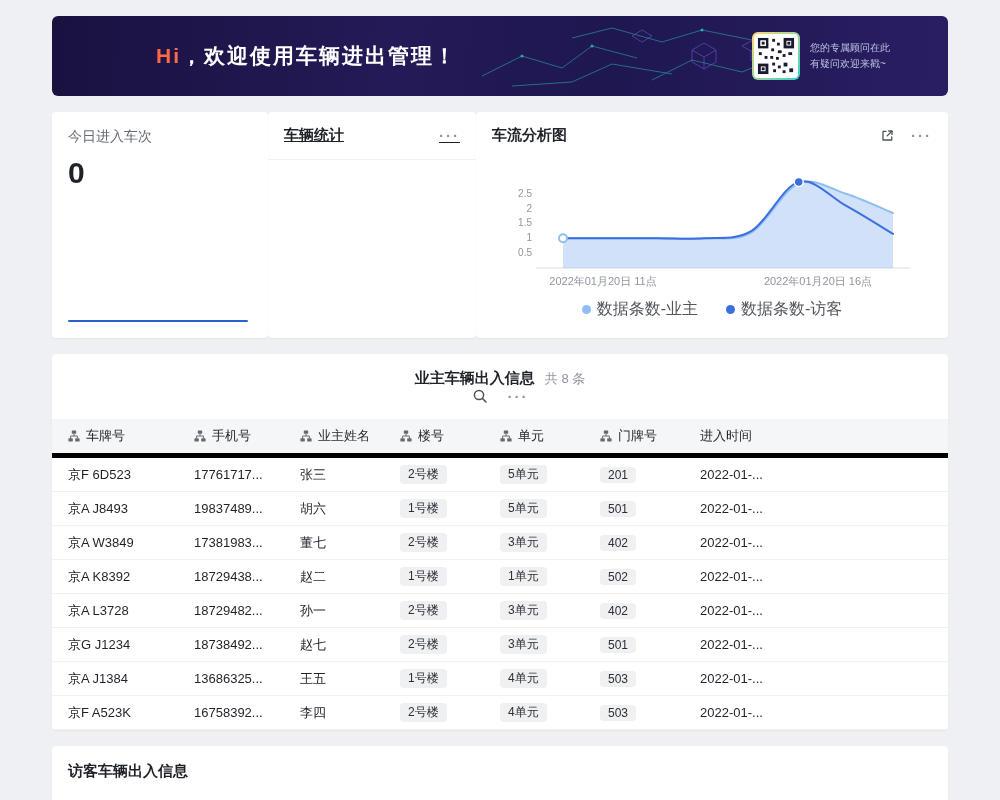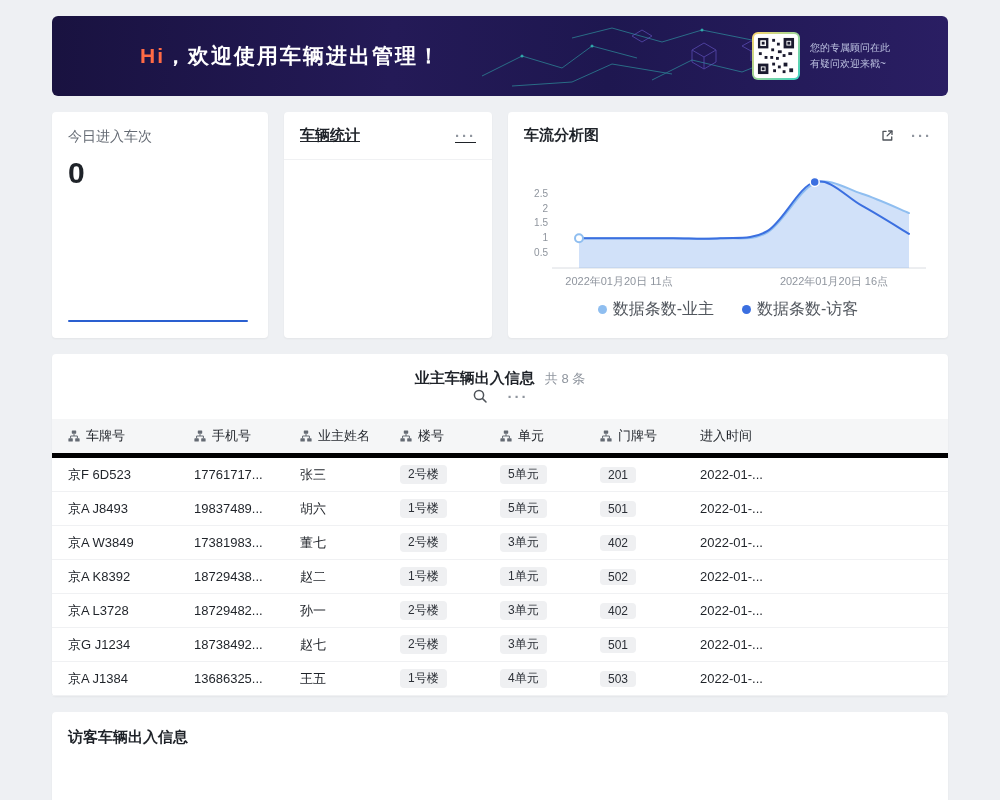--- a/index.html
+++ b/index.html
@@ -3,34 +3,34 @@
 <meta charset="utf-8">
 <style>
   html,body{margin:0;padding:0;width:1000px;height:800px;overflow:hidden;
     background:#eef0f3;font-family:"Liberation Sans","DejaVu Sans",sans-serif;
     color:#1f2329;-webkit-font-smoothing:antialiased;}
   .page{padding:16px 52px;box-sizing:border-box;width:1000px;}
 
   
   .banner{position:relative;height:80px;border-radius:6px;overflow:hidden;
     background:linear-gradient(92deg,#191240 0%,#241a57 38%,#1e1750 62%,#2a1e63 100%);
-    display:flex;align-items:center;}
+    display:flex;align-items:center;padding-left:16px;}
   .banner-deco{position:absolute;inset:0;pointer-events:none;}
   .banner-title{position:relative;margin-left:88px;font-size:21px;font-weight:700;
     letter-spacing:2px;color:#ffffff;z-index:2;}
   .banner-title .hl{color:#ff6a45;}
   .qr-wrap{position:absolute;right:58px;top:50%;transform:translateY(-50%);
     display:flex;align-items:center;gap:10px;z-index:2;}
   .qr-frame{padding:2px;border-radius:6px;background:linear-gradient(135deg,#ffd76e,#39d3c3);}
   .qr-box{width:44px;height:44px;background:#ffffff;border-radius:4px;display:flex;
     align-items:center;justify-content:center;}
   .qr-caption{font-size:10px;line-height:1.6;color:#bcc1e0;}
 
   
-  .cards-row{display:flex;gap:16px;margin-top:16px;height:226px;}
+  .cards-row{display:flex;margin-top:16px;height:226px;}
   .card{background:#ffffff;border-radius:4px;box-shadow:0 1px 2px rgba(31,35,41,.05);
     box-sizing:border-box;}
   .card-header{display:flex;align-items:center;justify-content:space-between;
     padding:14px 16px;}
   .card-title{font-size:15px;font-weight:700;color:#1f2329;}
   .more-dots{font-size:15px;font-weight:700;color:#8f959e;letter-spacing:2px;
     cursor:pointer;line-height:1;}
   .icon-btn{cursor:pointer;display:inline-flex;align-items:center;color:#4e5359;}
 
   .today-card{width:216px;position:relative;padding:16px;}
@@ -411,20 +411,30 @@
     <td>京A J1384</td>
     <td>13686325...</td>
     <td>王五</td>
     <td><span class="tag">1号楼</span></td>
     <td><span class="tag">4单元</span></td>
     <td><span class="tag">503</span></td>
     <td>2022-01-...</td>
     <td></td>
   </tr>
 
+  <tr>
+    <td>京F A523K</td>
+    <td>16758392...</td>
+    <td>李四</td>
+    <td><span class="tag">2号楼</span></td>
+    <td><span class="tag">4单元</span></td>
+    <td><span class="tag">503</span></td>
+    <td>2022-01-...</td>
+    <td></td>
+  </tr>
 </tbody>
     </table>
   </div>
 
   <div class="card visitor-card">
     <div class="card-title">访客车辆出入信息</div>
 
   </div>
 
 </div>

